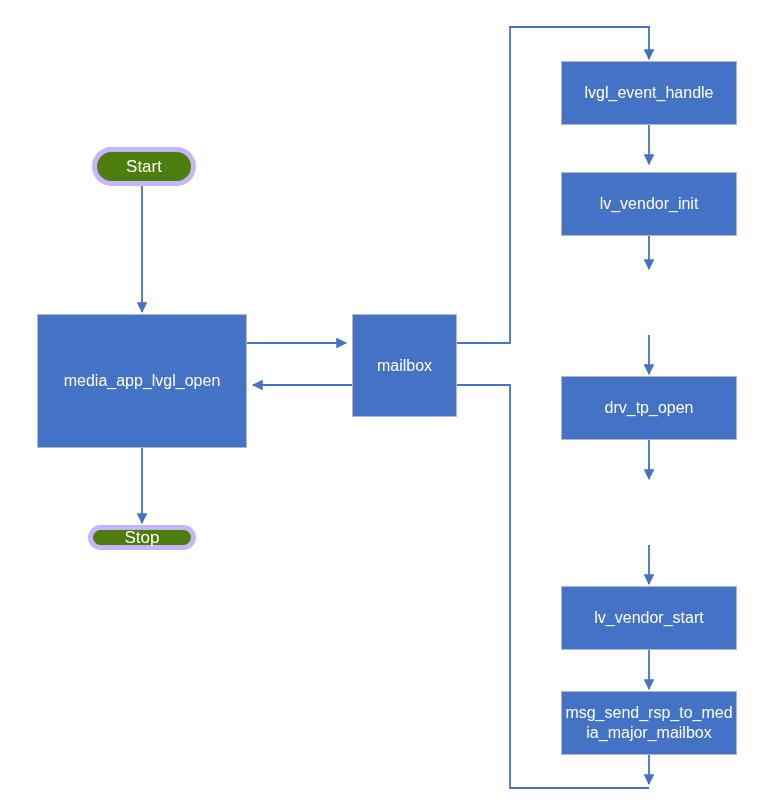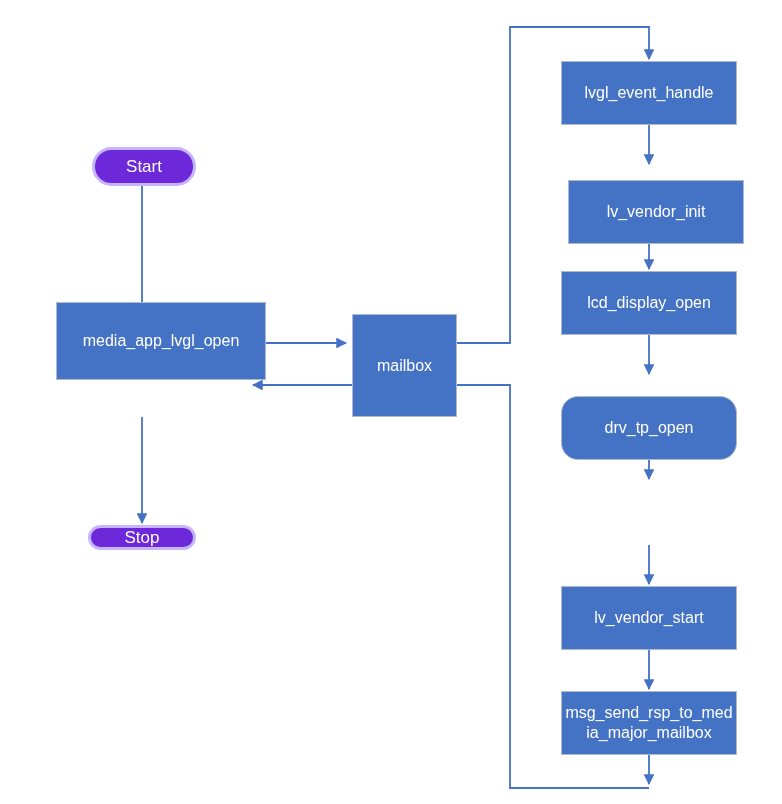--- a/index.html
+++ b/index.html
@@ -31,34 +31,34 @@
     color: #ffffff;
     box-sizing: border-box;
   }
   .process {
     background: #4472C4;
     border: 1px solid #AEB9CC;
     font-size: 16px;
     padding: 2px;
   }
   .terminator {
-    background: #6d28d9;
-    border: 3px solid #c4b5fd;
+    background: #4d7c0f;
+    border: 5px solid #c4b5fd;
     border-radius: 20px;
     font-size: 17px;
   }
   .node-start { left: 92px; top: 147px; width: 104px; height: 39px; }
-  .node-media { left: 37px; top: 302px; width: 210px; height: 78px; margin-left: 19px; }
+  .node-media { left: 37px; top: 314px; width: 210px; height: 134px; }
   .node-stop  { left: 88px; top: 525px; width: 108px; height: 25px; }
   .node-mailbox { left: 352px; top: 314px; width: 105px; height: 103px; }
   .chain-box { left: 561px; width: 176px; height: 64px; }
   .chain-0 { top: 61px; }
-  .chain-1 { top: 180px; margin-left: 7px; }
+  .chain-1 { top: 172px; }
   .chain-2 { top: 271px; }
-  .chain-3 { top: 396px; border-radius: 17px; }
+  .chain-3 { top: 376px; }
   .chain-4 { top: 481px; }
   .chain-5 { top: 586px; }
   .chain-6 { top: 691px; }
   .wrap-label {
     word-break: break-all;
     line-height: 1.25;
   }
 </style>
 </head>
 <body>
@@ -93,21 +93,20 @@
   <div class="node process node-media">media_app_lvgl_open</div>
 
   <div class="node terminator node-stop">Stop</div>
 
   <div class="node process chain-box chain-0">lvgl_event_handle</div>
 
   <div class="node process node-mailbox">mailbox</div>
 
   <div class="node process chain-box chain-1">lv_vendor_init</div>
 
-  <div class="node process chain-box chain-2">lcd_display_open</div>
 
   <div class="node process chain-box chain-3">drv_tp_open</div>
 
 
   <div class="node process chain-box chain-5">lv_vendor_start</div>
 
   <div class="node process chain-box chain-6 wrap-label">msg_send_rsp_to_media_major_mailbox</div>
 
 </div>
 

